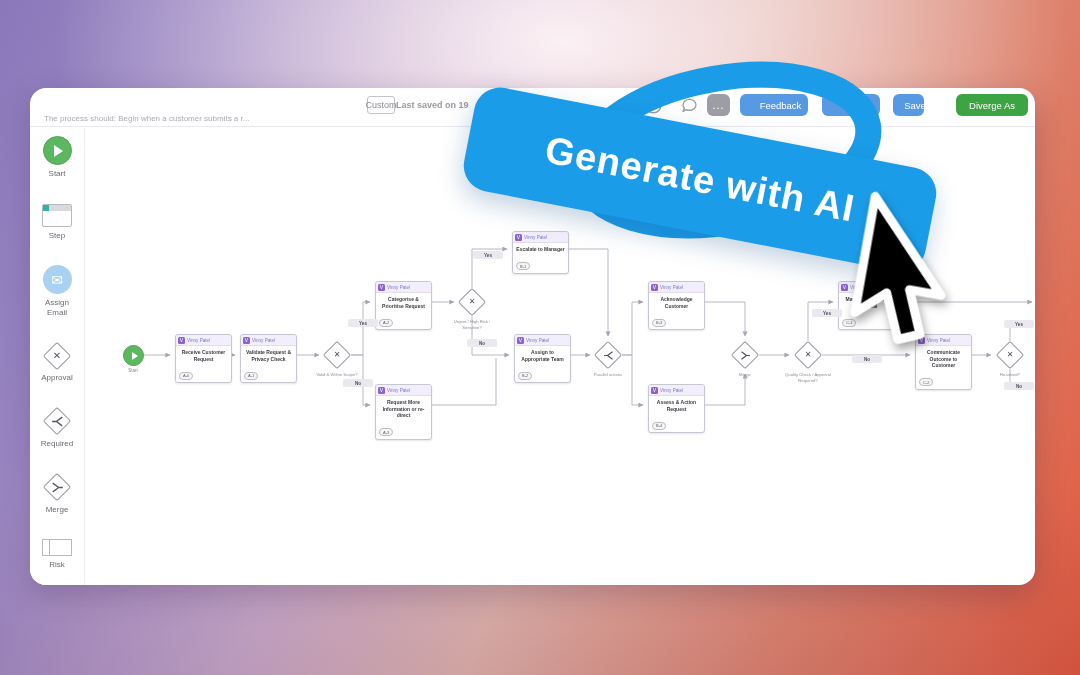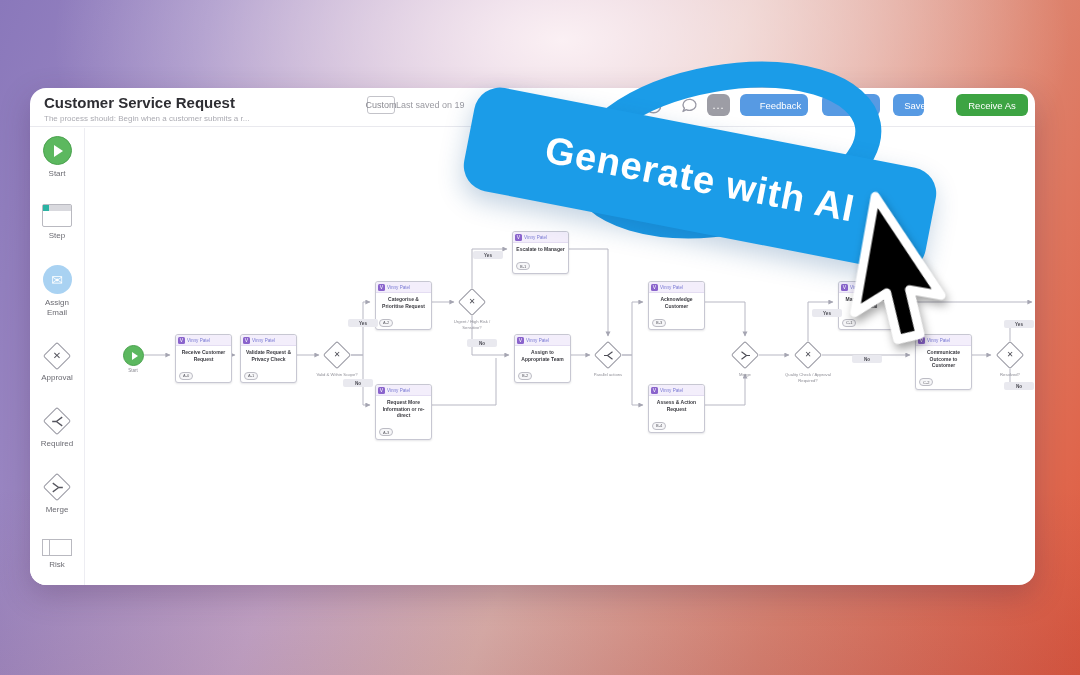--- a/index.html
+++ b/index.html
@@ -14,21 +14,21 @@
 
   
   .window { position:absolute; left:30px; top:88px; width:1005px; height:497px;
     background:#fff; border-radius:16px; box-shadow:0 10px 30px rgba(60,30,70,0.25);
     overflow:hidden; z-index:2; }
   .win-header { position:relative; height:39px; border-bottom:1px solid #e9e9ee; }
   .win-title { position:absolute; left:14px; top:6px; font-size:15px; font-weight:bold; color:#2e2e33; }
   .win-subtitle { position:absolute; left:14px; top:26px; font-size:8px; color:#ababb2; }
   .draft-badge { position:absolute; left:337px; top:8px; width:28px; height:18px; border:1px solid #c3c3c9;
     border-radius:3px; color:#8b8b92; font-size:9px; display:flex; align-items:center; justify-content:center; }
-  .last-saved { position:absolute; left:366px; top:12px; font-size:9px; color:#9a9aa1; white-space:nowrap; }
+  .last-saved { position:absolute; left:366px; top:12px; font-size:9px; color:#9a9aa1; white-space:nowrap;font-weight:bold; }
   .hdr-icon { position:absolute; top:9px; width:17px; height:17px; }
   .btn { position:absolute; top:6px; height:22px; border-radius:6px; color:#fff; font-size:9.5px;
     display:flex; align-items:center; justify-content:center; cursor:pointer; border:none; }
   .btn-more { left:677px; width:23px; background:#9d9da5; font-size:11px; letter-spacing:1px; }
   .btn-blue { background:#579ae3;padding-left:13px; }
   .btn-green { background:#3da443; }
 
   
   .win-body { position:absolute; left:0; top:40px; width:1005px; height:457px; }
   .sidebar { position:absolute; left:0; top:0; width:55px; height:457px; background:#fff;
@@ -79,37 +79,36 @@
     box-shadow:0 10px 24px rgba(20,80,140,0.25); }
   .banner-text { color:#fff; font-size:38px; font-weight:600; letter-spacing:1px; white-space:nowrap; }
   .cursor { position:absolute; left:852px; top:196px; z-index:7; transform:rotate(10deg);
     filter:drop-shadow(3px 5px 5px rgba(0,0,0,0.35)); }
 </style>
 </head>
 <body>
 
 <div class="window">
   <div class="win-header">
-    <div class="win-title">Customer Service Request</div>
     <div class="win-subtitle">The process should: Begin when a customer submits a r...</div>
     <div class="draft-badge">Custom</div>
     <div class="last-saved">Last saved on 19</div>
 
     <svg class="hdr-icon" style="left:615px" viewBox="0 0 17 17">
       <circle cx="8.5" cy="8.5" r="7.3" fill="none" stroke="#9a9aa6" stroke-width="1.4"></circle>
       <text x="8.5" y="12" text-anchor="middle" font-size="9" fill="#9a9aa6" font-family="Liberation Sans, sans-serif">?</text>
     </svg>
     <svg class="hdr-icon" style="left:651px" viewBox="0 0 17 17">
       <path d="M2,8 a6.5,5.5 0 1 1 3.2,4.6 L2,14.5 L3.4,11.3 A5.5,5.5 0 0 1 2,8 Z" fill="none" stroke="#9a9aa6" stroke-width="1.4" stroke-linejoin="round"></path>
     </svg>
     <button class="btn btn-more">...</button>
     <button class="btn btn-blue" style="left:710px;width:68px">Feedback</button>
     <button class="btn btn-blue" style="left:792px;width:58px">Details</button>
     <button class="btn btn-blue" style="left:863px;width:31px">Save</button>
-    <button class="btn btn-green" style="left:926px;width:72px">Receive As</button>
+    <button class="btn btn-green" style="left:926px;width:72px">Diverge As</button>
   </div>
 
   <div class="win-body">
 
     <svg class="flow-svg" width="1005" height="457">
       <defs>
         <marker id="arr" markerWidth="6" markerHeight="6" refX="4.6" refY="2.5" orient="auto">
           <path d="M0,0 L5,2.5 L0,5 Z" fill="#a5a5b2"></path>
         </marker>
       </defs>

